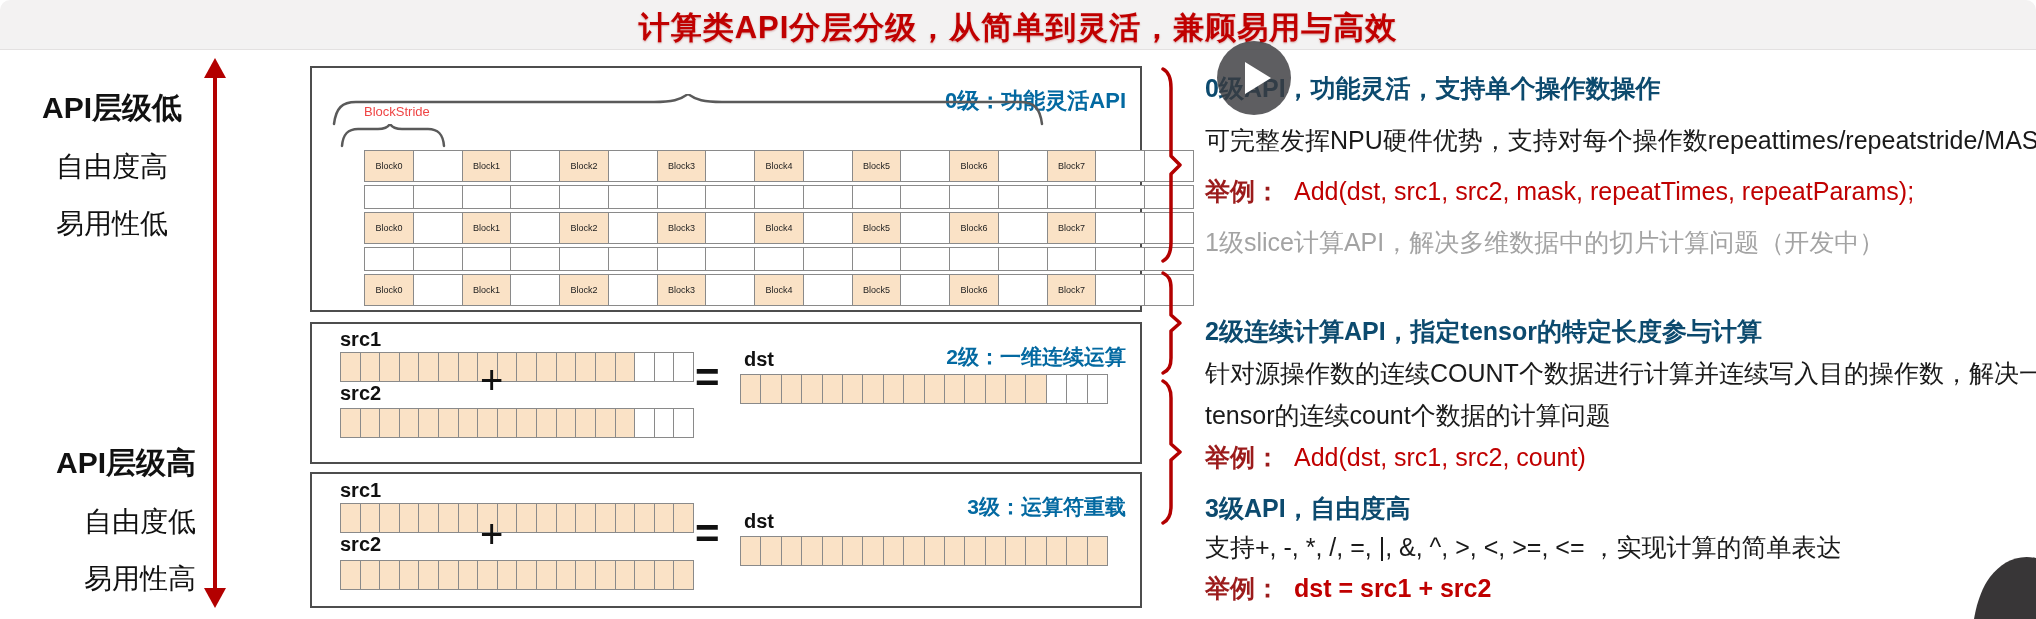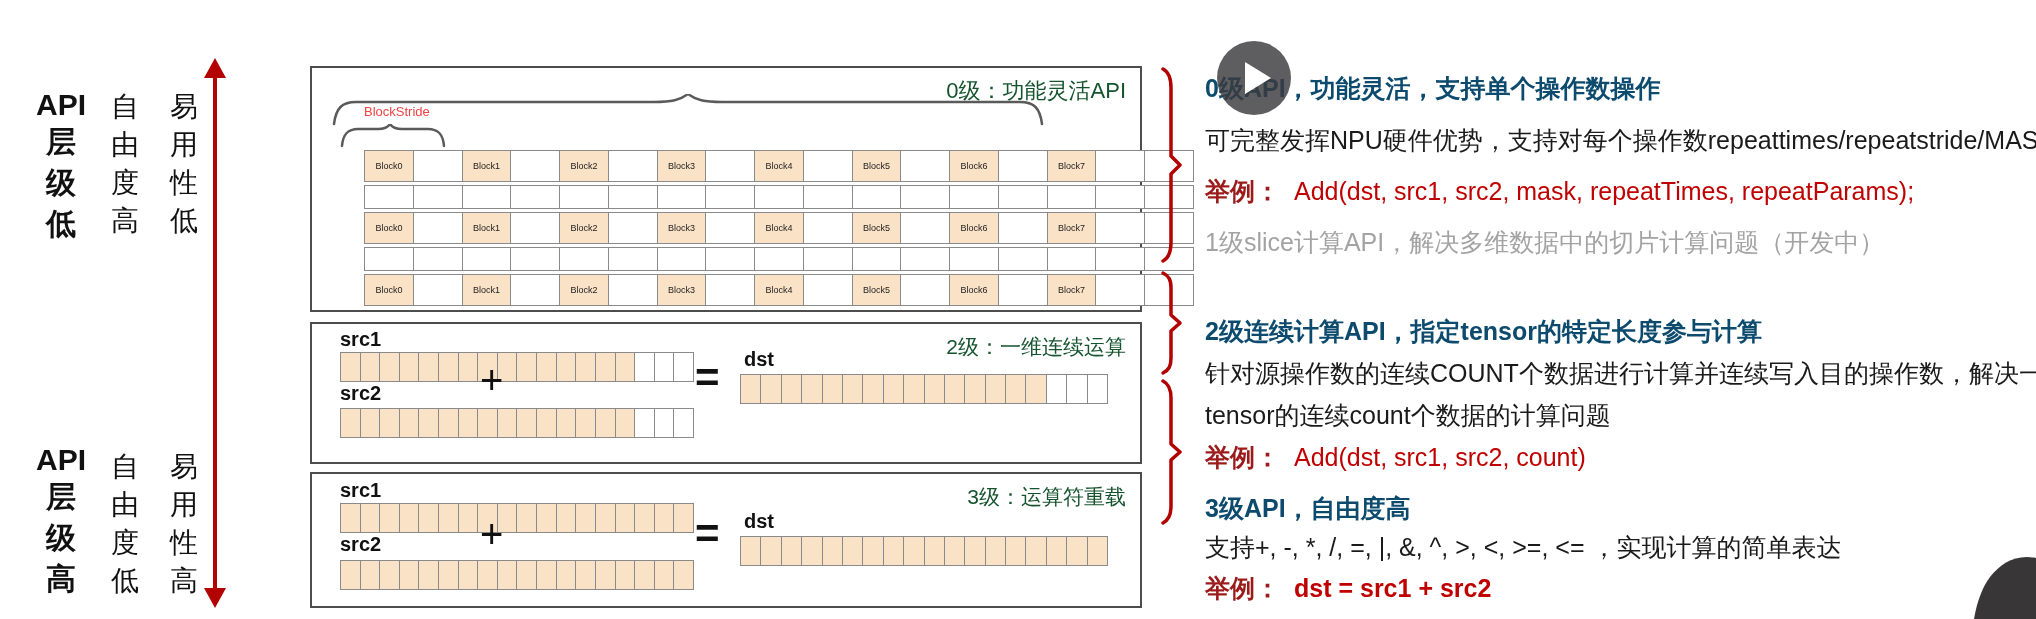--- a/index.html
+++ b/index.html
@@ -12,34 +12,34 @@
     position:absolute;left:0;top:0;width:2036px;height:49px;
     background:var(--titlebar-bg);border-radius:10px 10px 0 0;
     border-bottom:1px solid #e3e1e1;
   }
   .title{
     position:absolute;left:0;top:7px;width:100%;text-align:center;
     font-size:31px;font-weight:700;color:var(--accent-red);
     text-shadow:0 1px 2px rgba(150,0,0,0.35);letter-spacing:1px;
   }
   
-  .axis-labels{position:absolute;left:36px;width:168px;display:flex;flex-direction:row;gap:19px;text-align:center;}
+  .axis-labels{position:absolute;left:28px;width:168px;display:flex;flex-direction:column;gap:19px;text-align:center;}
   .axis-labels.top{top:88px;}
   .axis-labels.bottom{top:443px;align-items:flex-end;}
   .axis-line{font-size:28px;font-weight:500;color:#111;}
   .axis-line.bold{font-size:30px;font-weight:700;}
   .left-arrow{position:absolute;left:199px;top:56px;}
   .left-arrow line{stroke:var(--brace-red);stroke-width:4;}
   .left-arrow polygon{fill:var(--brace-red);}
   
   .dbox{position:absolute;left:310px;width:828px;border:2px solid var(--box-border);background:#fff;}
   .box-level0{top:66px;height:242px;}
   .box-level2{top:322px;height:138px;}
   .box-level3{top:472px;height:132px;}
-  .box-title{position:absolute;right:14px;font-weight:400;color:#14532d;}
+  .box-title{position:absolute;right:14px;font-weight:700;color:#0369a1;margin-top:10px;}
   .box-level0 .box-title{top:8px;font-size:22px;}
   .box-level2 .box-title,.box-level3 .box-title{top:9px;font-size:21px;}
   .brace-svg path{stroke:#5a5a5a;stroke-width:2.5;fill:none;stroke-linecap:round;}
   .big-brace{position:absolute;left:20px;top:26px;}
   .stride-label{position:absolute;left:52px;top:36px;font-size:13px;font-weight:400;color:#ef4444;}
   .small-brace{position:absolute;left:28px;top:56px;}
   
   .block-grid{position:absolute;left:52px;top:82px;width:830px;display:flex;flex-direction:column;}
   .grid-row{display:flex;margin-bottom:3px;}
   .grid-row.blocks{height:32px;}
@@ -94,20 +94,23 @@
     background:rgba(58,58,62,0.82);display:flex;align-items:center;justify-content:center;cursor:pointer;
   }
   .play-tri{width:0;height:0;border-left:26px solid #fff;border-top:16px solid transparent;border-bottom:16px solid transparent;margin-left:7px;}
   .person{position:absolute;right:0;bottom:0;}
 </style>
 </head>
 <body>
 
 <div class="slide">
 
+  <div class="titlebar">
+    <div class="title">计算类API分层分级，从简单到灵活，兼顾易用与高效</div>
+  </div>
 
   <div class="axis-labels top">
     <div class="axis-line bold">API层级低</div>
     <div class="axis-line">自由度高</div>
     <div class="axis-line">易用性低</div>
   </div>
   <div class="axis-labels bottom">
     <div class="axis-line bold">API层级高</div>
     <div class="axis-line">自由度低</div>
     <div class="axis-line">易用性高</div>

